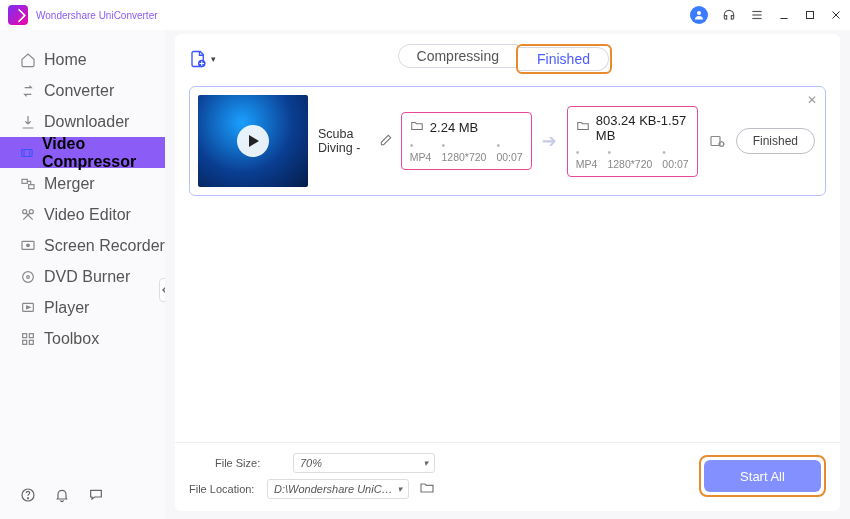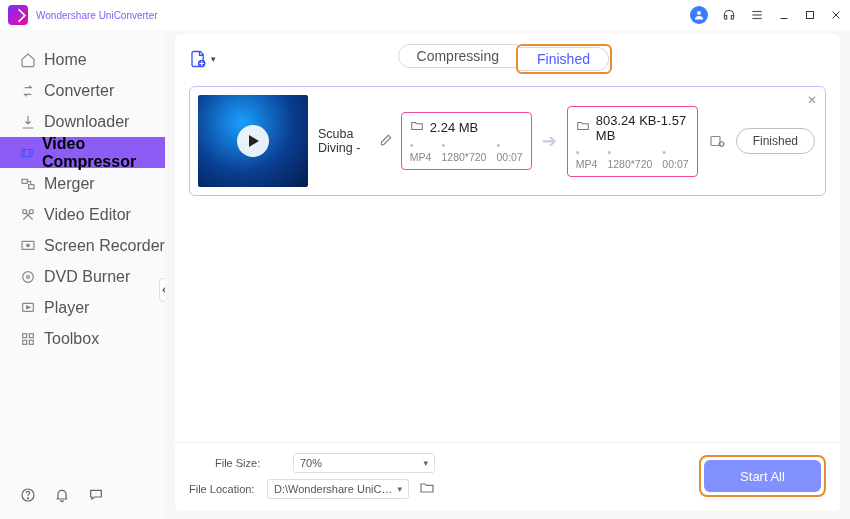--- a/index.html
+++ b/index.html
@@ -65,21 +65,21 @@
   .arrow { color:#c8cbe6; font-size:18px; }
   .card-actions { display:flex; align-items:center; gap:10px; }
   .gear-ico { width:18px;height:18px; color:#888; cursor:pointer; }
   .compress-btn { border:1px solid #bdbdc8; background:#fff; border-radius:14px; height:26px; padding:0 16px; font-size:12px; color:#444; cursor:pointer; }
   .card .close { position:absolute; top:6px; right:8px; color:#999; cursor:pointer; font-size:12px; }
 
   .footer { margin-top:auto; border-top:1px solid #eee; padding:10px 14px 12px 14px; display:flex; align-items:center; gap:10px; }
   .footer .form { display:flex; flex-direction:column; gap:6px;align-items:flex-end; }
   .footer .row { display:flex; align-items:center; gap:10px; }
   .footer label { width:68px; font-size:11px; color:#555; }
-  .footer .sel { width:142px; height:20px; border:1px solid #ddd; border-radius:3px; padding:0 6px; font-size:11px; color:#555; display:flex; align-items:center; justify-content:space-between; background:#fff; cursor:pointer; }
+  .footer .sel { width:142px; height:20px; border:1px solid #ddd; border-radius:3px; padding:0 6px; font-size:11px; color:#555; display:flex; align-items:center; justify-content:space-between; background:#fff; cursor:pointer;font-style:italic; }
   .footer .sel .car { font-size:9px; color:#666; }
   .footer .folder-ico { color:#777; cursor:pointer; }
 
   .start-wrap { margin-left:auto; border:2px solid #e88b2e; border-radius:8px; padding:3px; }
   .start-btn { background:#8390ff; color:#fff; border:none; border-radius:6px; height:32px; width:117px; font-size:13px; cursor:pointer; }
 
 </style>
 </head>
 <body>
 

